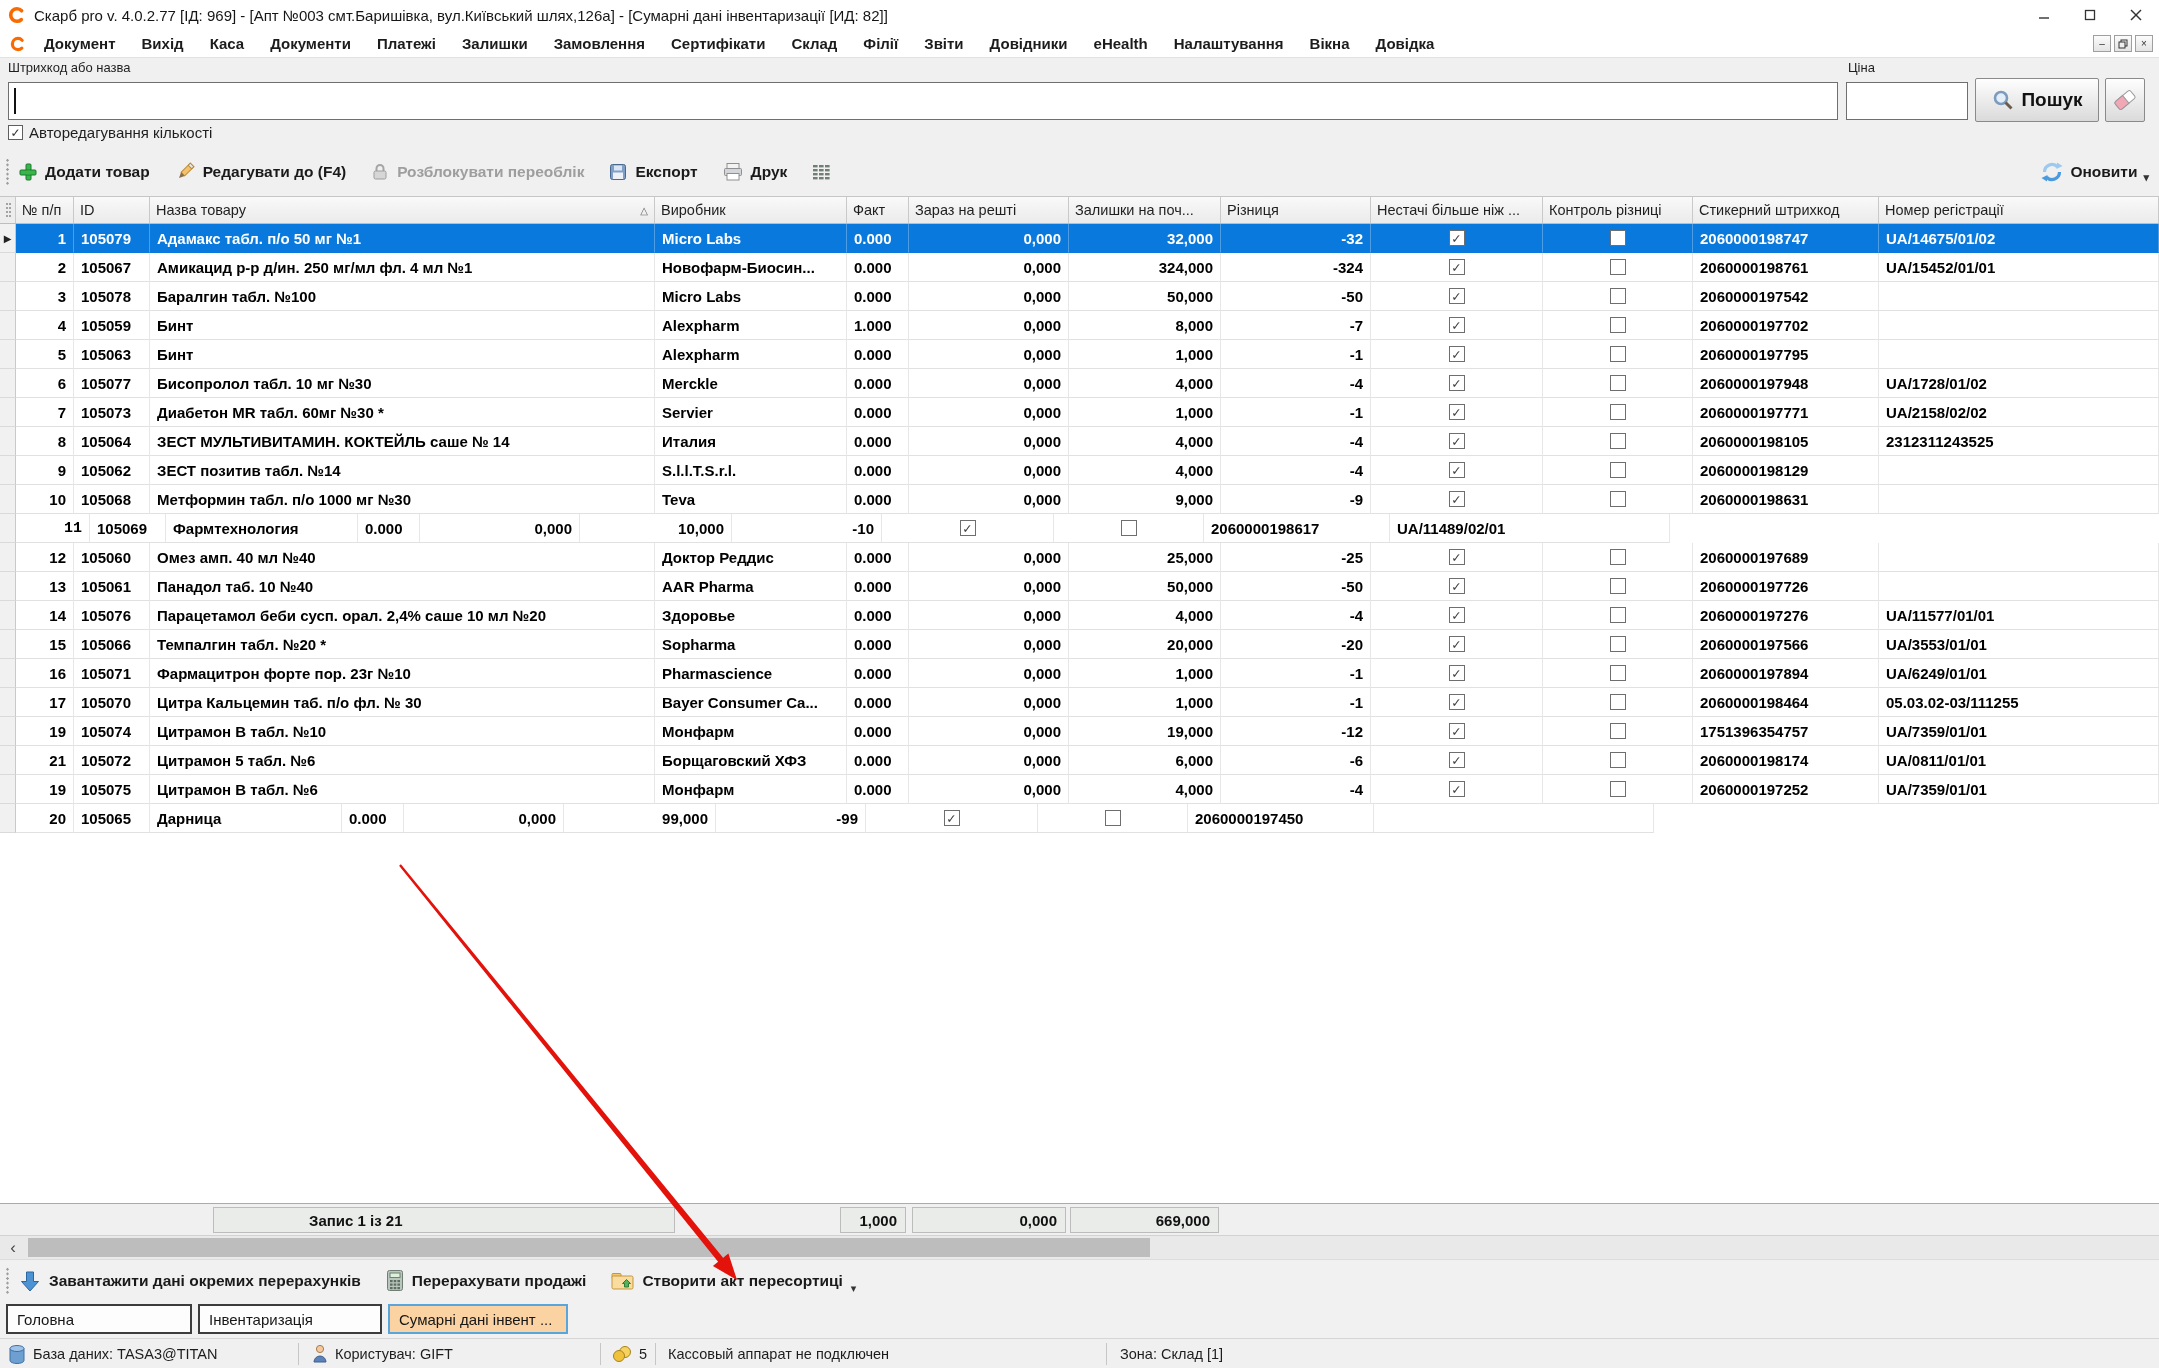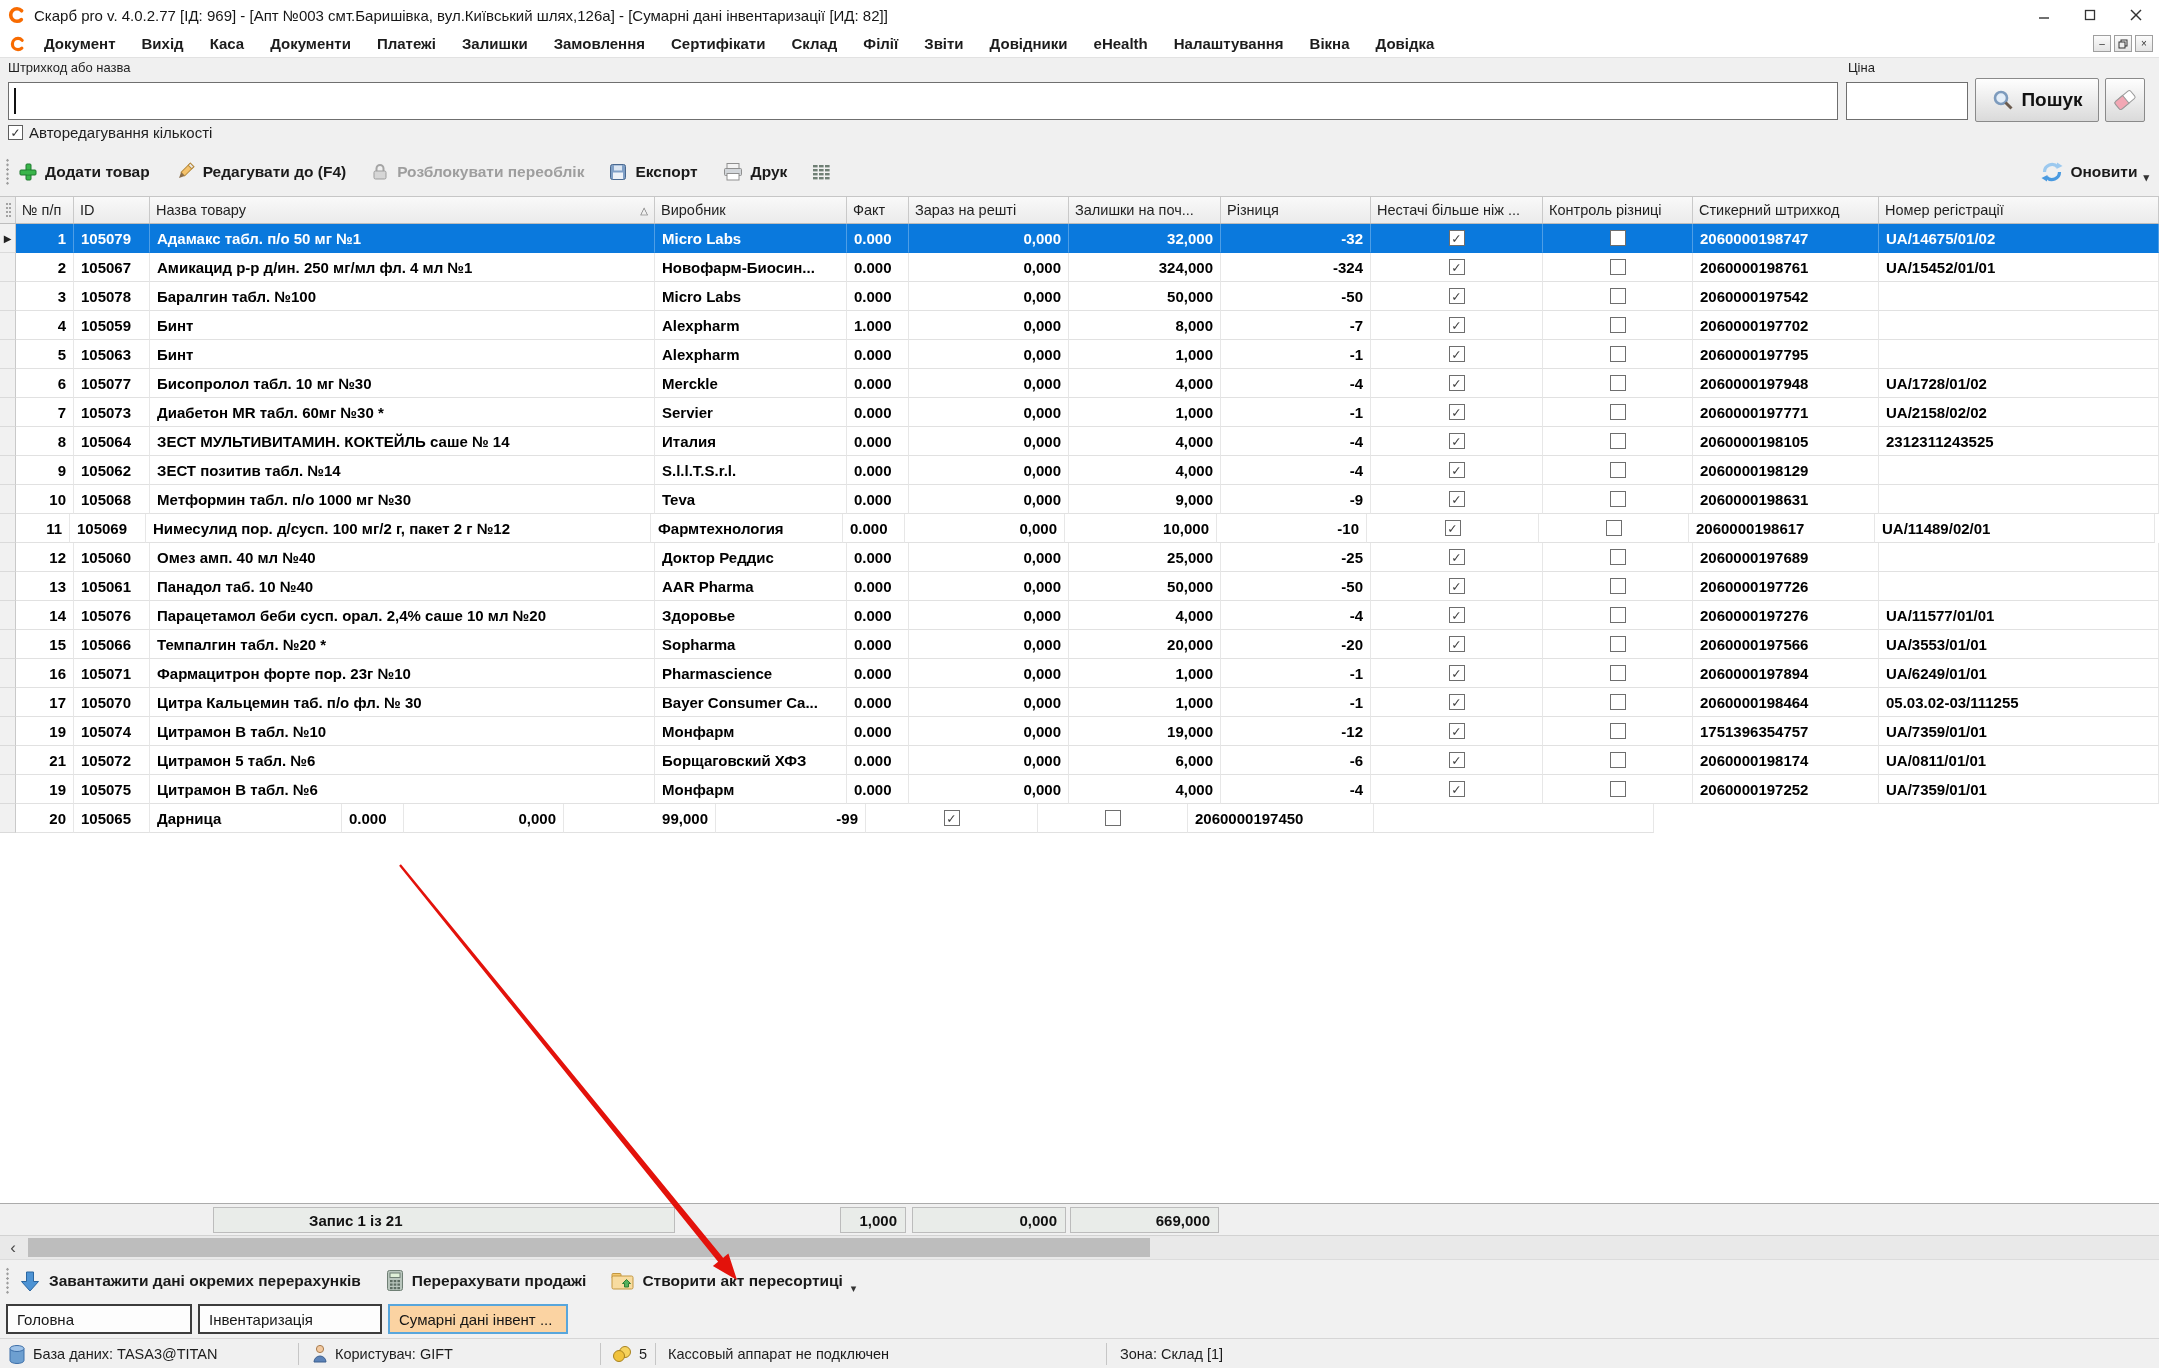--- a/index.html
+++ b/index.html
@@ -508,23 +508,22 @@
             <span class="cb">✓</span>
           </div>
           <div class="cell center" style="width: 150px;">
             <span class="cb"></span>
           </div>
           <div class="cell left" style="width: 186px;">2060000198631</div>
           <div class="cell left" style="width: 280px;"></div>
         </div>
         <div class="grid-row">
           <div class="mcell"></div>
-          <div class="cell right" style="width: 54px;">11</div>
+          <div class="cell right" style="width: 74px; font-family: Liberation Mono, monospace;">11</div>
           <div class="cell left" style="width: 76px;">105069</div>
-          <div class="cell left" style="width: 505px;">Нимесулид пор. д/сусп. 100 мг/2 г, пакет 2 г №12</div>
           <div class="cell left" style="width: 192px;">Фармтехнология</div>
           <div class="cell left" style="width: 62px;">0.000</div>
           <div class="cell right" style="width: 160px;">0,000</div>
           <div class="cell right" style="width: 152px;">10,000</div>
           <div class="cell right" style="width: 150px;">-10</div>
           <div class="cell center" style="width: 172px;">
             <span class="cb">✓</span>
           </div>
           <div class="cell center" style="width: 150px;">
             <span class="cb"></span>

